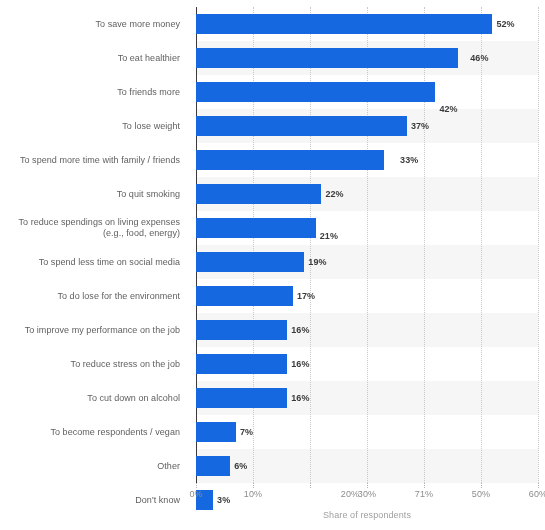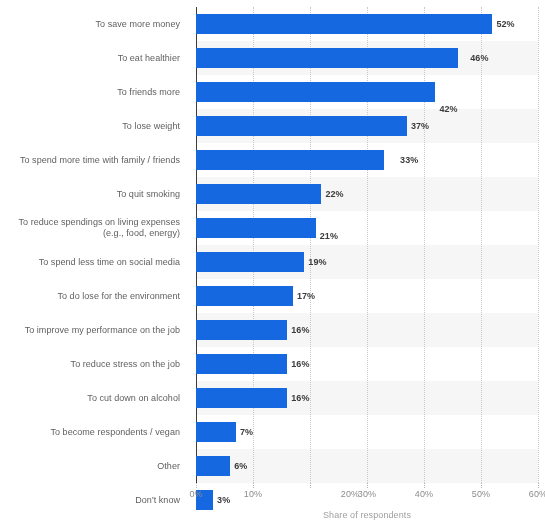--- a/index.html
+++ b/index.html
@@ -289,20 +289,20 @@
       <div class="tick-mark" style="left: 171px;"></div>
       <div class="tick-mark" style="left: 228px;"></div>
       <div class="tick-mark" style="left: 285px;"></div>
       <div class="tick-mark" style="left: 342px;"></div>
     </div>
   <div id="tick-labels">
       <div class="tick-label" style="left: 196px;">0%</div>
       <div class="tick-label" style="left: 253px;">10%</div>
       <div class="tick-label" style="left: 310px; margin-left: 40px;">20%</div>
       <div class="tick-label" style="left: 367px;">30%</div>
-      <div class="tick-label" style="left: 424px;">40%</div>
+      <div class="tick-label" style="left: 424px;">71%</div>
       <div class="tick-label" style="left: 481px;">50%</div>
       <div class="tick-label" style="left: 538px;">60%</div>
     </div>
 
   <div class="axis-title">Share of respondents</div>
 
 </div>
 
 </body></html>

